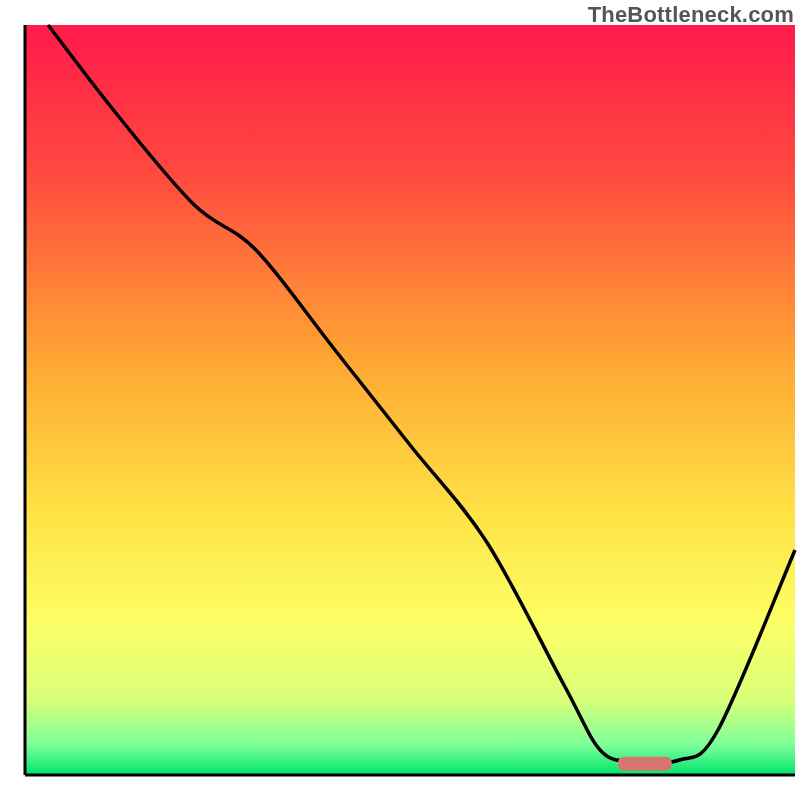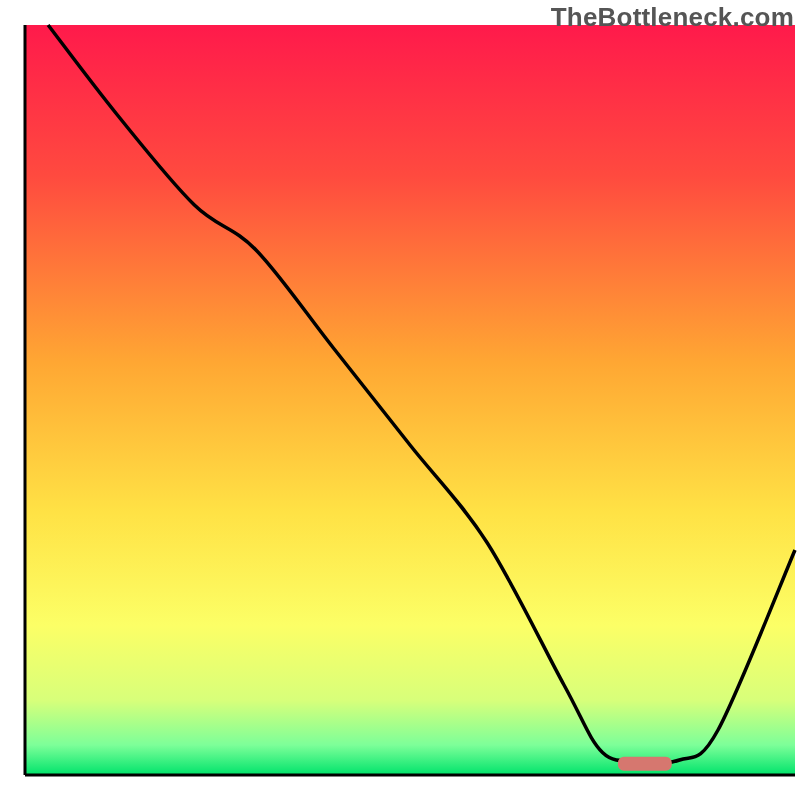--- a/index.html
+++ b/index.html
@@ -12,21 +12,21 @@
   }
   .chart-container {
     position: relative;
     width: 800px;
     height: 800px;
   }
   .watermark {
     position: absolute;
     top: 2px;
     right: 6px;
-    font-size: 26px;
+    font-size: 22px;
     font-weight: 600;
     color: #555555;
     letter-spacing: 0.2px;
   }
   svg {
     display: block;
   }
 </style>
 </head>
 <body>

